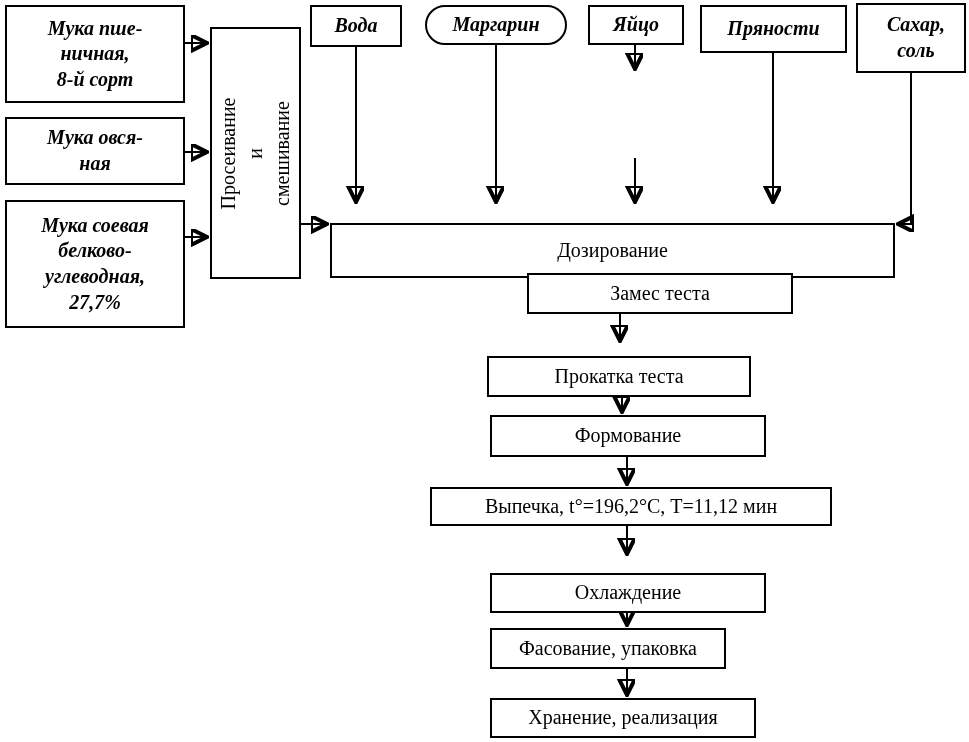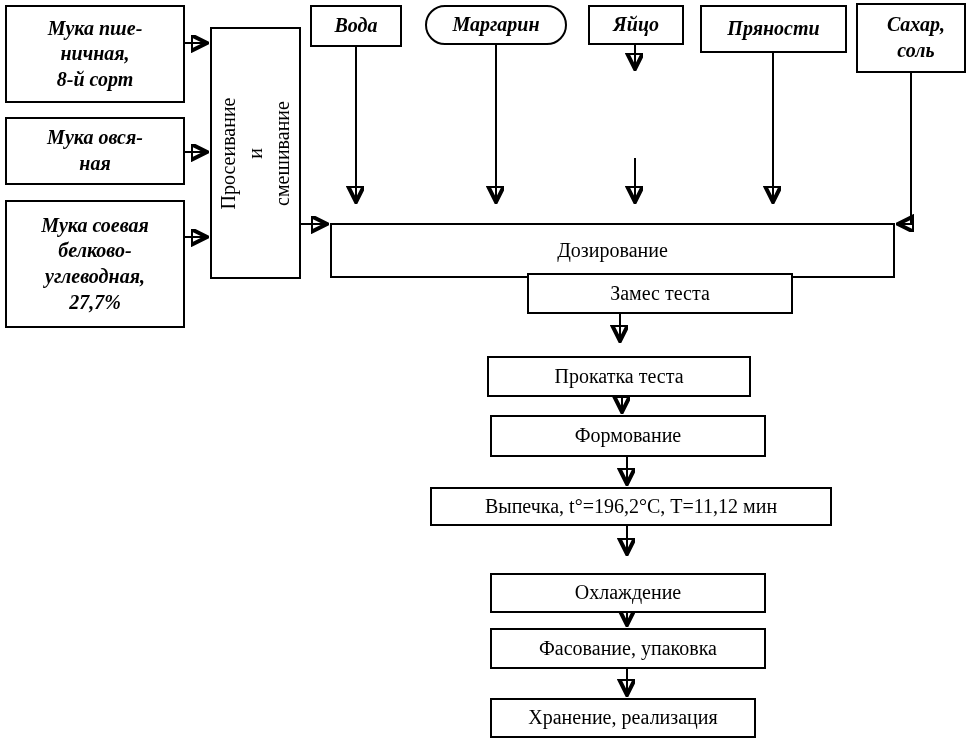--- a/index.html
+++ b/index.html
@@ -61,21 +61,21 @@
   .n-egg         { left: 588px; top: 5px;   width: 96px;  height: 40px; }
   .n-spices      { left: 700px; top: 5px;   width: 147px; height: 48px; }
   .n-sugar-salt  { left: 856px; top: 3px;   width: 110px; height: 70px; padding-left: 10px; }
   .n-washing     { left: 547px; top: 72px;  width: 176px; height: 86px; }
   .n-dosing      { left: 330px; top: 205px; width: 565px; height: 55px; margin-top: 18px; }
   .n-kneading    { left: 487px; top: 273px; width: 266px; height: 41px; margin-left: 40px; }
   .n-rolling     { left: 487px; top: 344px; width: 264px; height: 41px; margin-top: 12px; }
   .n-forming     { left: 490px; top: 415px; width: 276px; height: 42px; text-align: right; }
   .n-baking      { left: 430px; top: 487px; width: 402px; height: 39px; }
   .n-cooling     { left: 490px; top: 573px; width: 276px; height: 40px; }
-  .n-packing     { left: 490px; top: 628px; width: 276px; height: 41px; }
+  .n-packing     { left: 490px; top: 628px; width: 236px; height: 41px; }
   .n-storage     { left: 490px; top: 698px; width: 266px; height: 40px; }
 </style>
 </head>
 <body>
 
 <div class="canvas">
 
   <svg class="arrows" viewBox="0 0 969 742" xmlns="http://www.w3.org/2000/svg">
     <defs>
       <marker id="ah" markerWidth="9" markerHeight="9" refX="7.5" refY="4" orient="auto">

